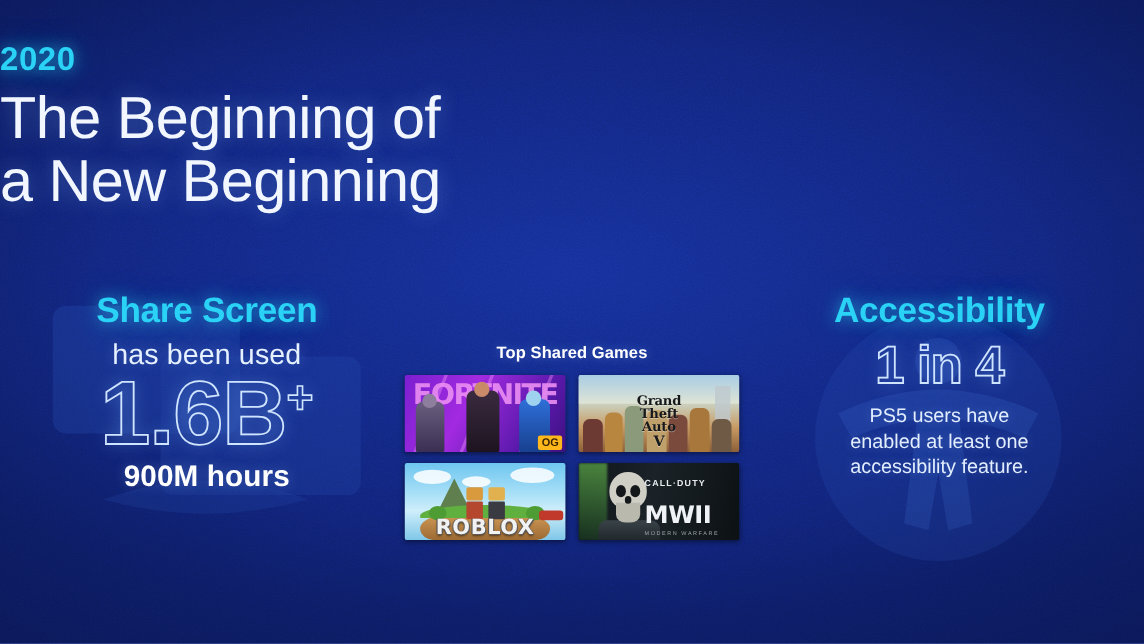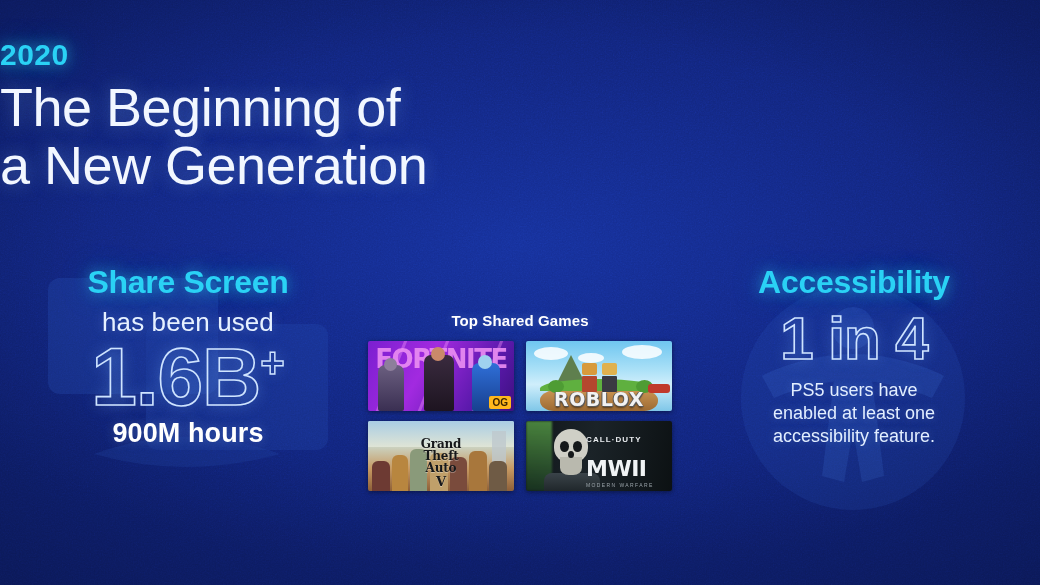--- a/index.html
+++ b/index.html
@@ -63,21 +63,21 @@
 
   
   .stat-outline {
     font-weight:bold; color:transparent; position:relative; z-index:3;
     -webkit-text-stroke:1.6px #cfe4ff;
     text-shadow:0 0 16px rgba(120,180,255,.30);
     letter-spacing:-1px; line-height:1;
   }
   #share-stat { font-size:82px; margin-top:-2px; }
   #share-stat .plus { font-size:42px; vertical-align:super; -webkit-text-stroke:1.4px #cfe4ff; letter-spacing:0; }
-  #access-stat { font-size:60px; margin-top:8px; }
+  #access-stat { font-size:48px; margin-top:8px; }
 
   #access-body {
     margin-top:10px; font-size:18px; font-weight:300; line-height:1.28;
     color:#e2eeff; position:relative; z-index:3;
     text-shadow:0 0 10px rgba(140,190,255,.3);
   }
   #access-body .ln { display:block; }
 
   
   .wm { position:absolute; z-index:1; pointer-events:none; }
@@ -237,21 +237,21 @@
     <feColorMatrix type="saturate" values="0"></feColorMatrix>
   </filter>
   <rect width="1040" height="585" filter="url(#grain)"></rect>
 </svg>
 <div id="bg-vignette"></div>
 
 <div id="header">
   <div id="year">2020</div>
   <div id="headline">
     <span class="ln">The Beginning of</span>
-    <span class="ln">a New Generation</span>
+    <span class="ln">a New Beginning</span>
   </div>
 </div>
 
 <div class="col" id="col-left">
 
   <svg class="wm" id="wm-screen" width="308" height="230" viewBox="0 0 308 230" aria-hidden="true">
     <rect x="14" y="10" width="170" height="116" rx="12" fill="#2f5ec4" opacity=".55"></rect>
     <rect x="112" y="56" width="182" height="126" rx="12" fill="#2f5ec4" opacity=".45"></rect>
     <path d="M60 186 q94 -34 186 0 q-94 26 -186 0 Z" fill="#2f5ec4" opacity=".40"></path>
   </svg>
@@ -276,20 +276,39 @@
       <div class="beam" style="left:64px"></div>
       <div class="beam" style="left:118px"></div>
       <div class="fn-word">FORTNITE</div>
       <div class="fig" id="fn-f1"></div>
         <div class="head-dot" id="fn-h1"></div>
       <div class="fig" id="fn-f2"></div>
         <div class="head-dot" id="fn-h2"></div>
       <div class="fig" id="fn-f3"></div>
         <div class="head-dot" id="fn-h3"></div>
       <div id="fn-og">OG</div>
+
+    </div>
+
+    <div class="tile" id="tile-gta">
+      <div id="gta-sky"></div>
+      <div id="gta-bldg"></div>
+      <div class="crowd" id="g1"></div>
+        <div class="crowd" id="g2"></div>
+      <div class="crowd" id="g3"></div>
+        <div class="crowd" id="g4"></div>
+      <div class="crowd" id="g5"></div>
+        <div class="crowd" id="g6"></div>
+      <div class="crowd" id="g7"></div>
+      <div id="gta-logo">
+        <span>Grand</span>
+        <span>Theft</span>
+        <span>Auto</span>
+        <span id="gta-v">V</span>
+      </div>
 
     </div>
 
     <div class="tile" id="tile-roblox">
       <div class="cloud" id="rb-c1"></div>
       <div class="cloud" id="rb-c2"></div>
       <div class="cloud" id="rb-c3"></div>
       <div id="rb-mount"></div>
       <div id="rb-island"></div>
       <div id="rb-grass"></div>
@@ -301,39 +320,20 @@
           <div class="bd"></div>
         </div>
       <div class="rbx-fig" id="rb-f2">
           <div class="hd"></div>
           <div class="bd"></div>
         </div>
       <div id="rb-logo">ROBLOX</div>
 
     </div>
 
-    <div class="tile" id="tile-gta">
-      <div id="gta-sky"></div>
-      <div id="gta-bldg"></div>
-      <div class="crowd" id="g1"></div>
-        <div class="crowd" id="g2"></div>
-      <div class="crowd" id="g3"></div>
-        <div class="crowd" id="g4"></div>
-      <div class="crowd" id="g5"></div>
-        <div class="crowd" id="g6"></div>
-      <div class="crowd" id="g7"></div>
-      <div id="gta-logo">
-        <span>Grand</span>
-        <span>Theft</span>
-        <span>Auto</span>
-        <span id="gta-v">V</span>
-      </div>
-
-    </div>
-
     <div class="tile" id="tile-cod">
       <div id="cod-green"></div>
       <div id="cod-body"></div>
       <div id="cod-skull">
         <div class="cranium"></div>
         <div class="jaw"></div>
         <div class="eye" id="cod-e1"></div>
         <div class="eye" id="cod-e2"></div>
         <div id="cod-nose"></div>
       </div>

